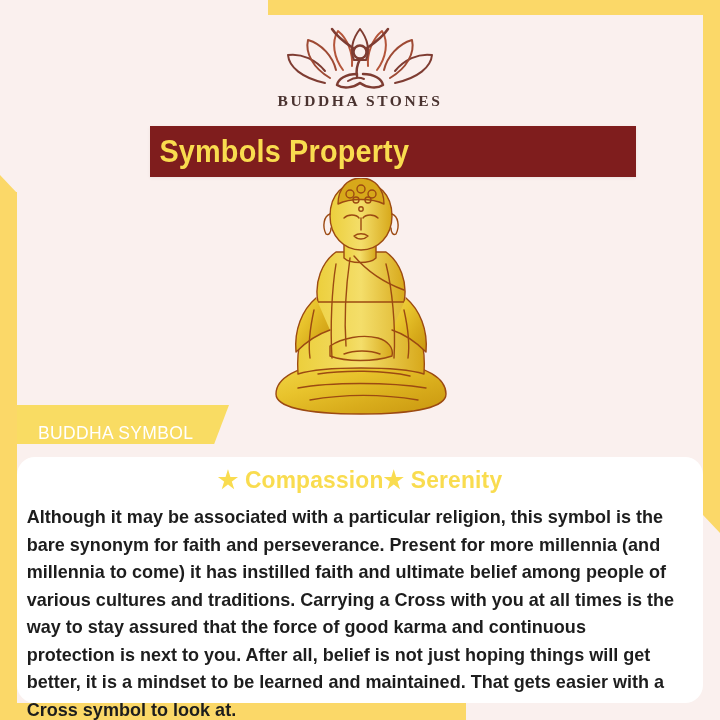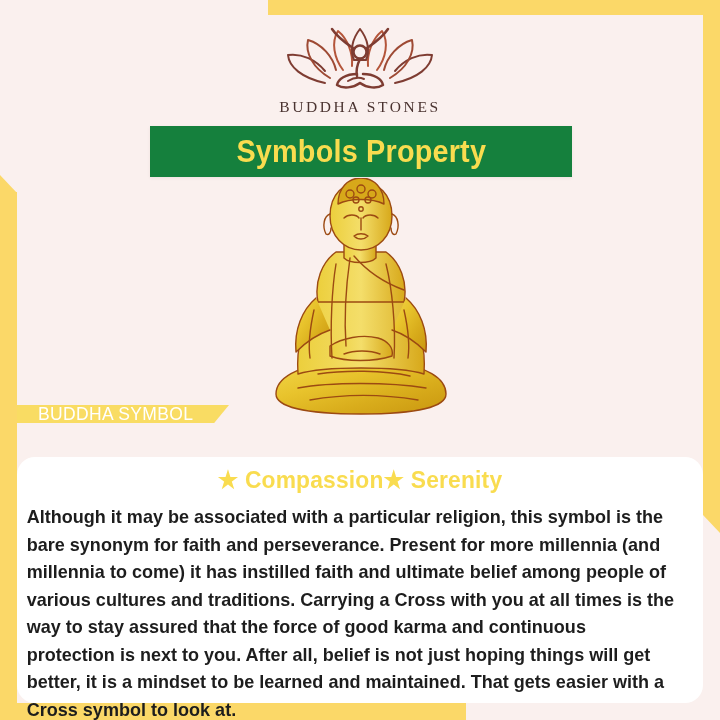--- a/index.html
+++ b/index.html
@@ -70,38 +70,37 @@
     text-align: center;
   }
   .logo-mark {
     display: block;
     margin: 0 auto;
     width: 156px;
     height: 70px;
   }
   .logo-word {
     display: block;
-    margin-top: 6px;
     font-family: "Liberation Serif", serif;
     font-size: 15.5px;
-    font-weight: 400;
+    font-weight: 700;
     letter-spacing: 2.6px;
     color: #4a3330;
   }
 
   
   .title-panel {
     position: absolute;
     left: 150px; top: 126px;
-    width: 422px; height: 51px;
-    background: #15803d;
+    width: 486px; height: 51px;
+    background: #7f1d1d;
     box-shadow: 0 1px 3px rgba(140,110,100,0.10);
     display: flex;
     align-items: center;
-    justify-content: center;
+    justify-content: flex-start;
   }
   .title-text {
     font-family: "Liberation Sans Narrow", "Liberation Sans", sans-serif;
     font-size: 31px;
     font-weight: 700;
     letter-spacing: 0.2px;
     color: #f9dc4f;
     transform: scaleX(0.93);
     white-space: nowrap;
   }
@@ -111,25 +110,25 @@
     position: absolute;
     left: 258px; top: 178px;
     width: 205px; height: 245px;
   }
   .statue-wrap svg { display: block; width: 100%; height: 100%; }
 
   
   .badge {
     position: absolute;
     left: 17px; top: 405px;
-    width: 212px; height: 18px;
+    width: 212px; height: 39px;
     background: #f9dc63;
     clip-path: polygon(0 0, 100% 0, 93% 100%, 0 100%);
     display: flex;
-    align-items: center;
+    align-items: flex-end;
   }
   .badge-text {
     padding-left: 21px;
     font-size: 17.5px;
     font-weight: 400;
     letter-spacing: 0.35px;
     color: #ffffff;
     white-space: nowrap;
   }
 

